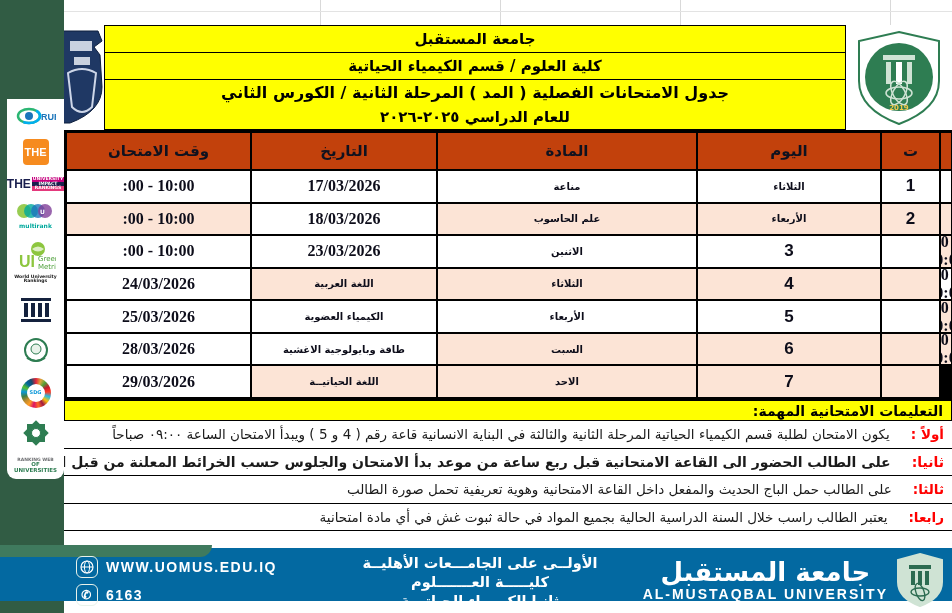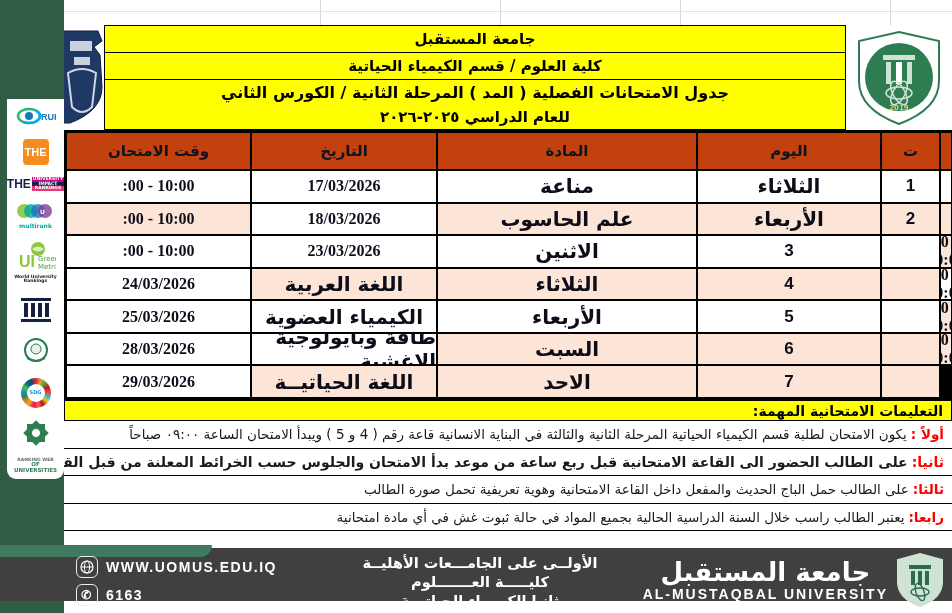--- a/index.html
+++ b/index.html
@@ -30,40 +30,40 @@
   .yline.sep { border-bottom:1.5px solid #000; }
   .green-logo-zone { position:absolute; right:0; top:0; width:106px; height:105px;
     display:flex; align-items:center; justify-content:center; background:#fff; }
 
   
   .exam-table { position:absolute; left:0; top:130px; width:888px; height:270px;
     display:grid; grid-template-columns:183px 184px 258px 182px 57px 10px;
     grid-template-rows:36px repeat(7,1fr);
     gap:2px; background:#000; border:3px solid #000; border-right:none; }
   .cell { background:#fff; display:flex; align-items:center; justify-content:center;
-    font-weight:bold; font-size:20px; color:#0d0d1a; direction:rtl; overflow:hidden; }
+    font-weight:bold; font-size:10px; color:#0d0d1a; direction:rtl; overflow:hidden; }
   .cell.hdr { background:#c2410c; color:#10121f; font-size:15px; }
   .cell.peach { background:#FCE4D6; }
   .cell.latin { direction:ltr; font-family:"Liberation Serif", serif; font-size:16px; }
   .cell.numcol { font-family:"Liberation Sans", sans-serif; font-size:17px; }
   .cell.sliver { border:none; }
 
   
   .inst-banner { position:absolute; left:0; top:400px; width:888px; height:21px;
     background:#FFFF00; border:1px solid #000; display:flex; align-items:center;
     direction:rtl; padding:0 8px; font-weight:bold; font-size:14px; color:#000; }
   .inst-rows { position:absolute; left:0; top:421px; width:888px; }
   .inst-row { height:27.5px; border-bottom:1px solid #000; display:flex; align-items:center;
     direction:rtl; padding:0 8px; font-size:13.5px; color:#1a1a1a; white-space:nowrap; overflow:hidden; }
-  .inst-row .lead { color:#FF0000; margin-left:4px; font-weight:bold; }
+  .inst-row .lead { color:#FF0000; margin-left:21px; font-weight:bold; }
   .inst-row.bold { font-weight:bold; font-size:14px; }
   .inst-row.partial { height:17px; border-bottom:none; }
 
   
-  .footer { position:absolute; left:0; top:548px; width:952px; height:53px; background:#404040; }
+  .footer { position:absolute; left:0; top:548px; width:952px; height:53px; background:#0369a1; }
   .footer-notch { position:absolute; left:0; top:-3px; width:212px; height:12px;
     background:#3F7A5E; border-radius:0 0 12px 0; }
   .f-left { position:absolute; left:76px; top:8px; display:flex; flex-direction:column; gap:6px; }
   .f-contact { display:flex; align-items:center; gap:8px; color:#fff;
     font-family:"Liberation Sans", sans-serif; font-weight:bold; font-size:14px; letter-spacing:1.5px; }
   .f-chip { width:22px; height:22px; border:1.5px solid #e8f2ea; border-radius:6px;
     display:flex; align-items:center; justify-content:center; color:#fff; font-size:12px; }
   .f-center { position:absolute; left:295px; top:6px; width:370px; text-align:center;
     color:#fff; font-weight:bold; font-size:14.5px; direction:rtl; line-height:1.3; }
   .f-right { position:absolute; right:6px; top:4px; display:flex; align-items:center; gap:6px; }

